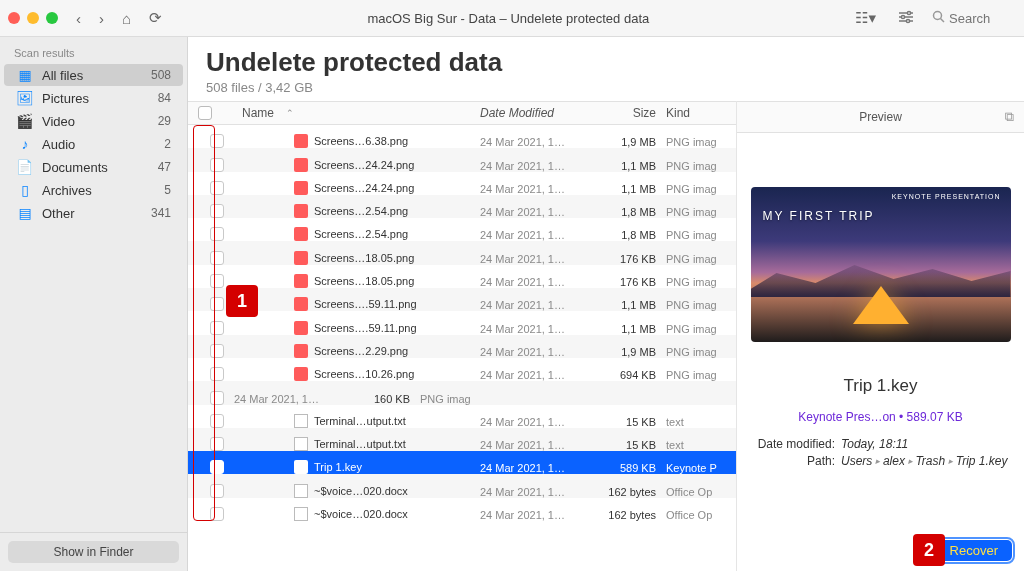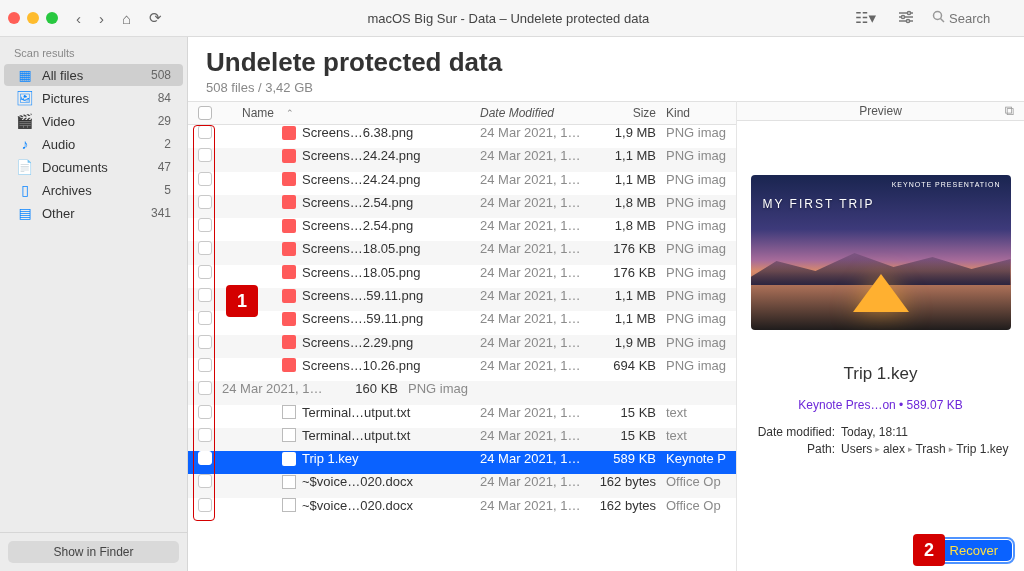--- a/index.html
+++ b/index.html
@@ -69,21 +69,21 @@
 .chk-box { width:14px; height:14px; border:1.5px solid #bbb; border-radius:3px; background:#fff;}
 .th-name { flex:1; padding-left:20px; display:flex; align-items:center; gap:12px;}
 .th-sort { font-size:9px; color:#888;}
 .th-date { width:106px;font-style:italic;}
 .th-size { width:80px; text-align:right; padding-right:10px;}
 .th-kind { width:70px;}
 
 .rows-wrap { position:relative; flex:1; overflow:hidden;}
 .rows { position:absolute; inset:0; }
 .row {
-  display:flex; align-items:flex-start; height:23.3px; font-size:13px;
+  display:flex; align-items:flex-end; height:23.3px; font-size:11px;padding-left:12px;
 }
 .row.alt { background:#f6f6f6; }
 .row.sel { background:#0a62ff; color:#fff; }
 .c-check { width:34px; display:flex; justify-content:center;}
 .row .chk-box { border-color:#c9c9c9;}
 .row.sel .chk-box { border-color:#fff; background:#fff;}
 .c-name { flex:1; display:flex; align-items:center; gap:6px; padding-left:60px; overflow:hidden; white-space:nowrap;}
 .fi-icon { width:14px; height:14px; display:inline-block; }
 .fi-png { background:#ff5b5b; border-radius:2px;}
 .fi-txt { background:#fff; border:1px solid #bbb;}
@@ -105,21 +105,21 @@
   border-radius:4px; display:flex; align-items:center; justify-content:center;
   font-size:18px;
 }
 .callout1 { left:38px; top:160px; width:32px; height:32px;}
 .callout2 { left:1px; top:0px; width:32px; height:32px;}
 
 .preview {
   width:288px; border-left:1px solid #e5e5e5; display:flex; flex-direction:column;
 }
 .preview-head {
-  height:20px; border-top:1px solid #e1e1e1; border-bottom:1px solid #e1e1e1;
+  height:32px; border-top:1px solid #e1e1e1; border-bottom:1px solid #e1e1e1;
   background:#fafafa; display:flex; align-items:center; justify-content:center;
   font-size:12px; color:#555; position:relative;
 }
 .copy-icon { position:absolute; right:10px; color:#999; font-size:13px; cursor:pointer;}
 .preview-body { flex:1; padding:16px 14px; display:flex; flex-direction:column; align-items:center; overflow:hidden;}
 .thumb {
   width:260px; height:155px; margin-top:38px; border-radius:4px; overflow:hidden; position:relative;
   background: linear-gradient(180deg, #1a2550 0%, #3d3a7a 35%, #a66b9a 55%, #d98b6b 62%, #1f1c1c 100%);
 }
 .thumb .mountains {
@@ -132,21 +132,21 @@
   width:0; height:0; border-left:28px solid transparent; border-right:28px solid transparent;
   border-bottom:38px solid #ffb030; filter:drop-shadow(0 0 12px rgba(255,176,48,.55));
 }
 .thumb .tag { position:absolute; top:6px; right:10px; font-size:7px; color:#fff; letter-spacing:1px;}
 .thumb .title { position:absolute; top:22px; left:12px; color:#fff; font-size:12px; letter-spacing:2px; text-shadow:0 1px 2px rgba(0,0,0,.4);}
 .pv-name { font-size:17px; margin-top:34px;}
 .pv-sub { font-size:12px; color:#6d28d9; margin-top:14px;}
 .pv-fields { width:100%; margin-top:10px; font-size:12px;}
 .pv-field { display:flex; margin-top:3px; }
 .pv-k { width:90px; text-align:right; color:#333; padding-right:6px;}
-.pv-v { flex:1; color:#333;}
+.pv-v { flex:1; color:#333;font-style:italic;}
 .crumb-sep { display:inline-block; font-size:9px; color:#999; margin:0 3px; transform:translateY(-1px);}
 .preview-footer { padding:8px 12px 10px; display:flex; justify-content:flex-end; position:relative;}
 .recover-btn {
   background:#0a62ff; color:#fde047; border:none; border-radius:5px;
   padding:3px 14px; font-size:13px; cursor:pointer; outline:2px solid #4f93ff; outline-offset:1px;
 }
 </style>
 </head>
 <body>
 

